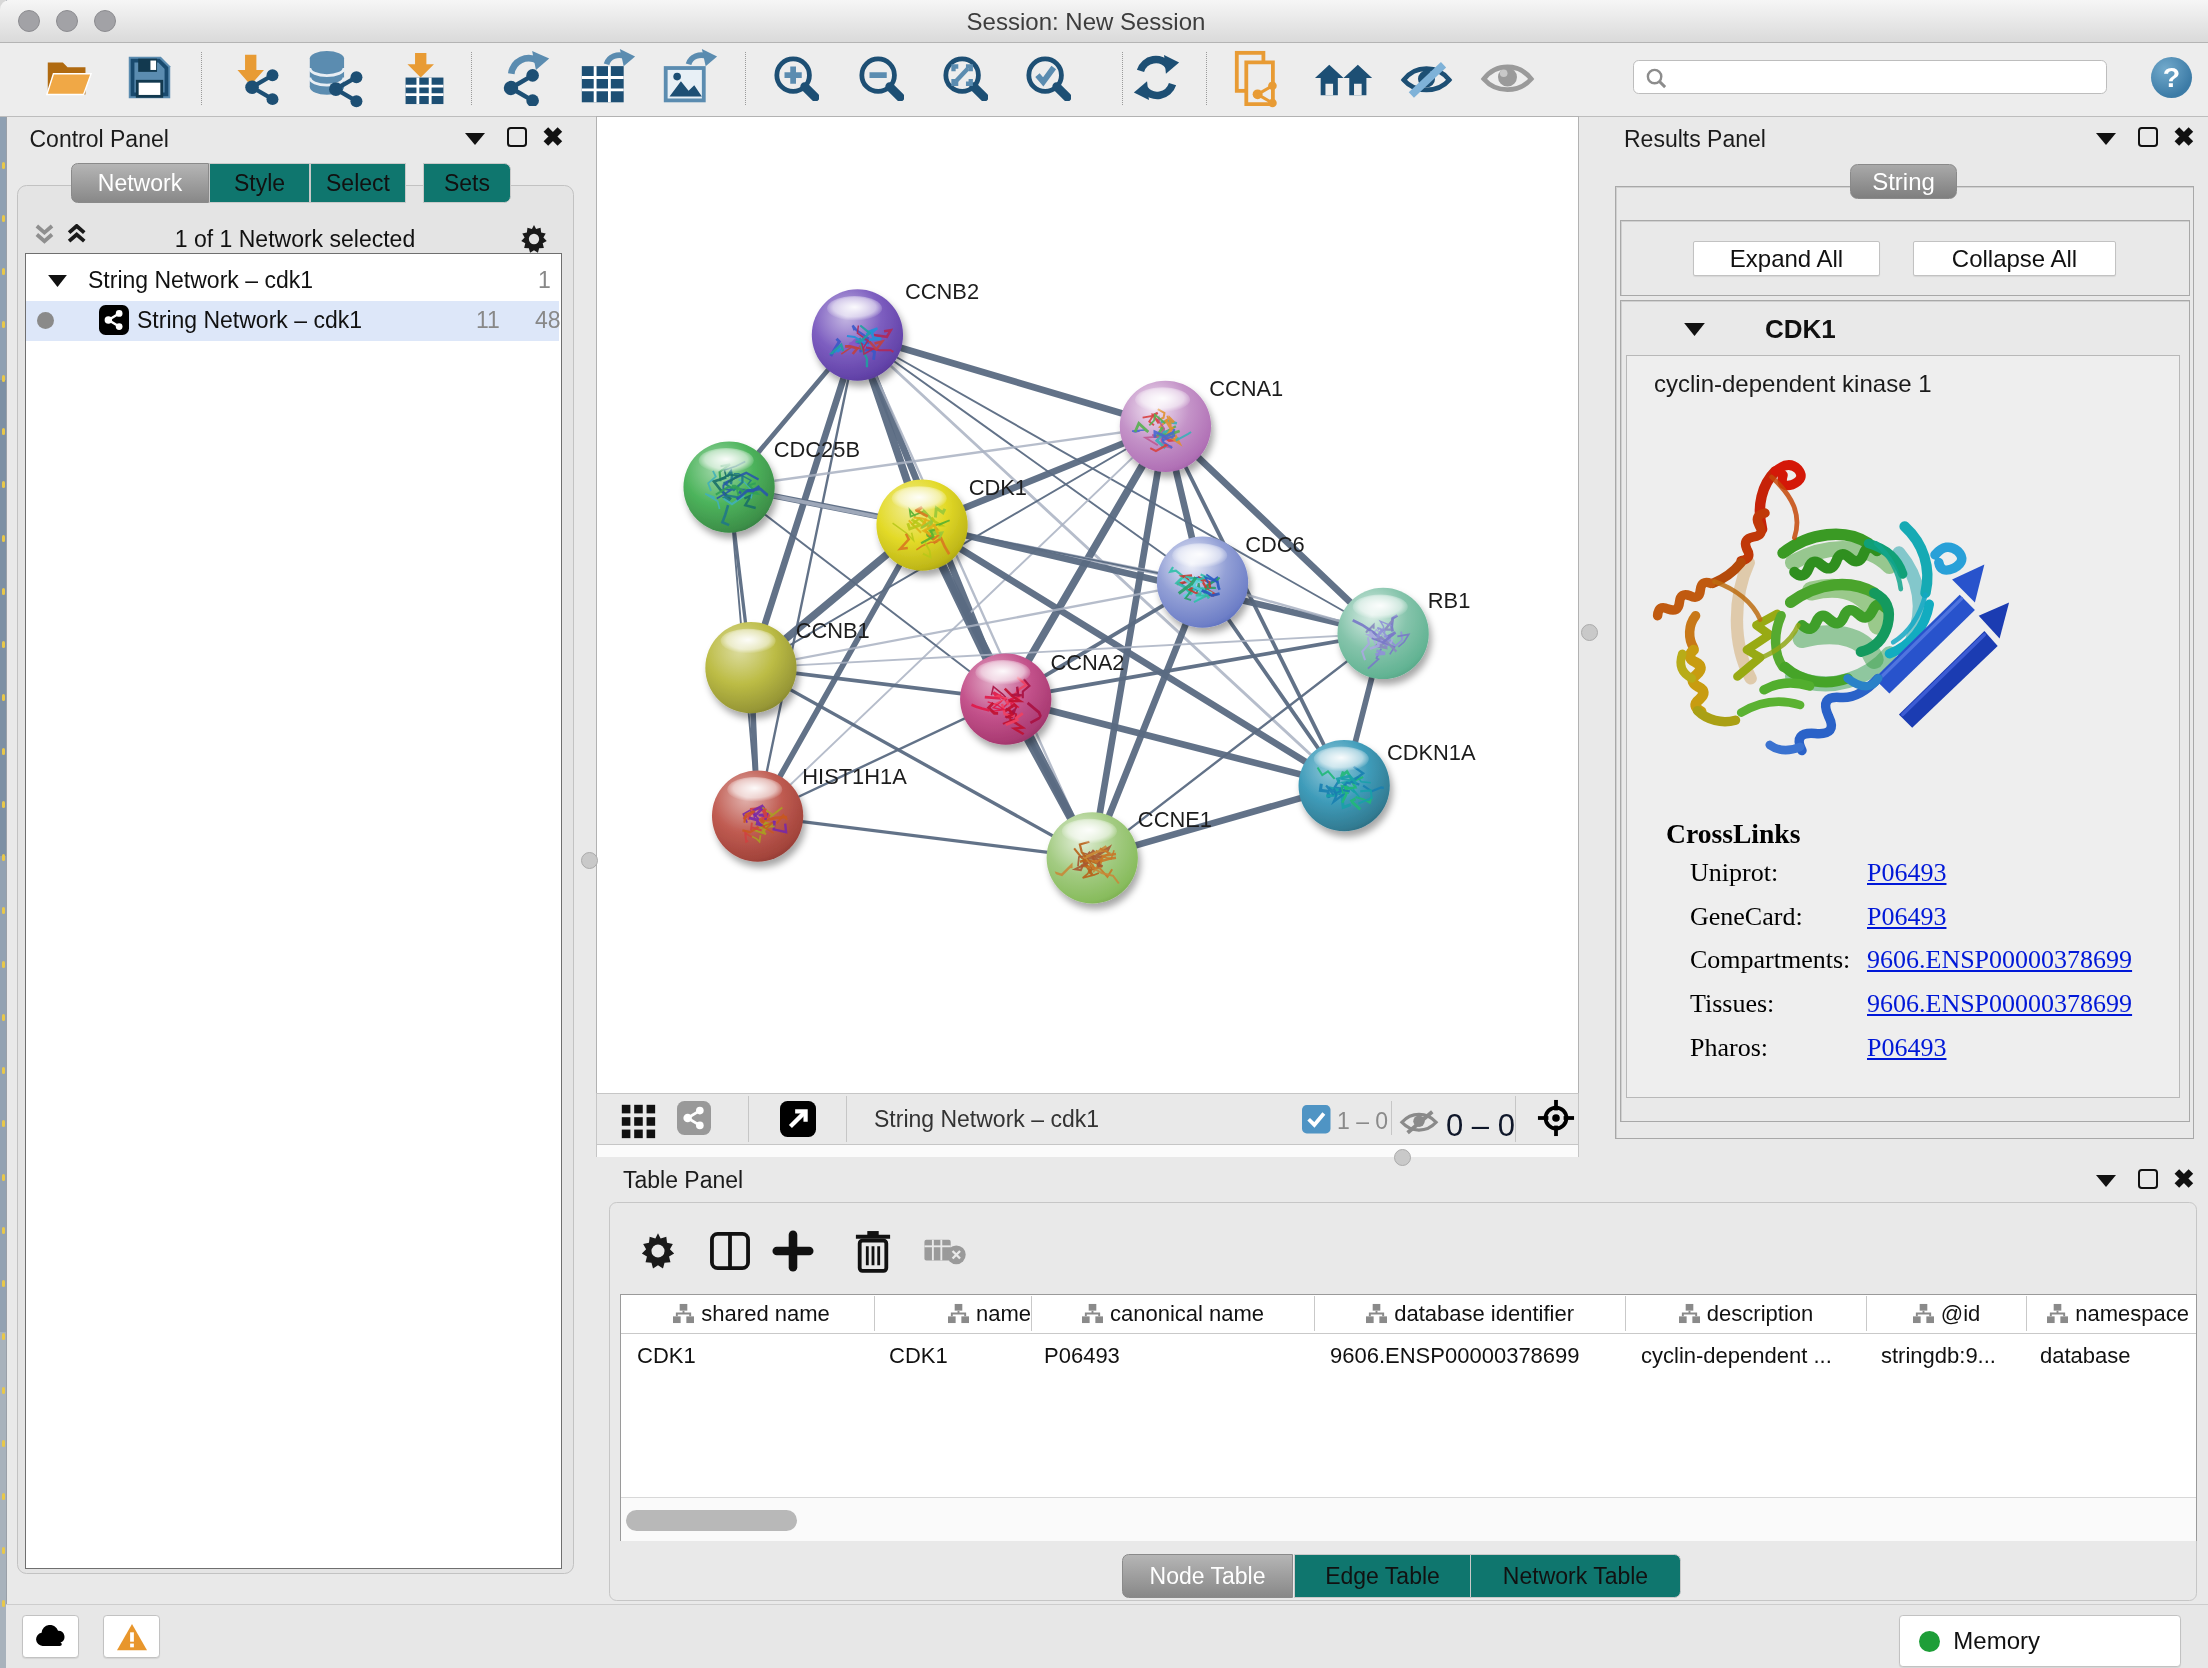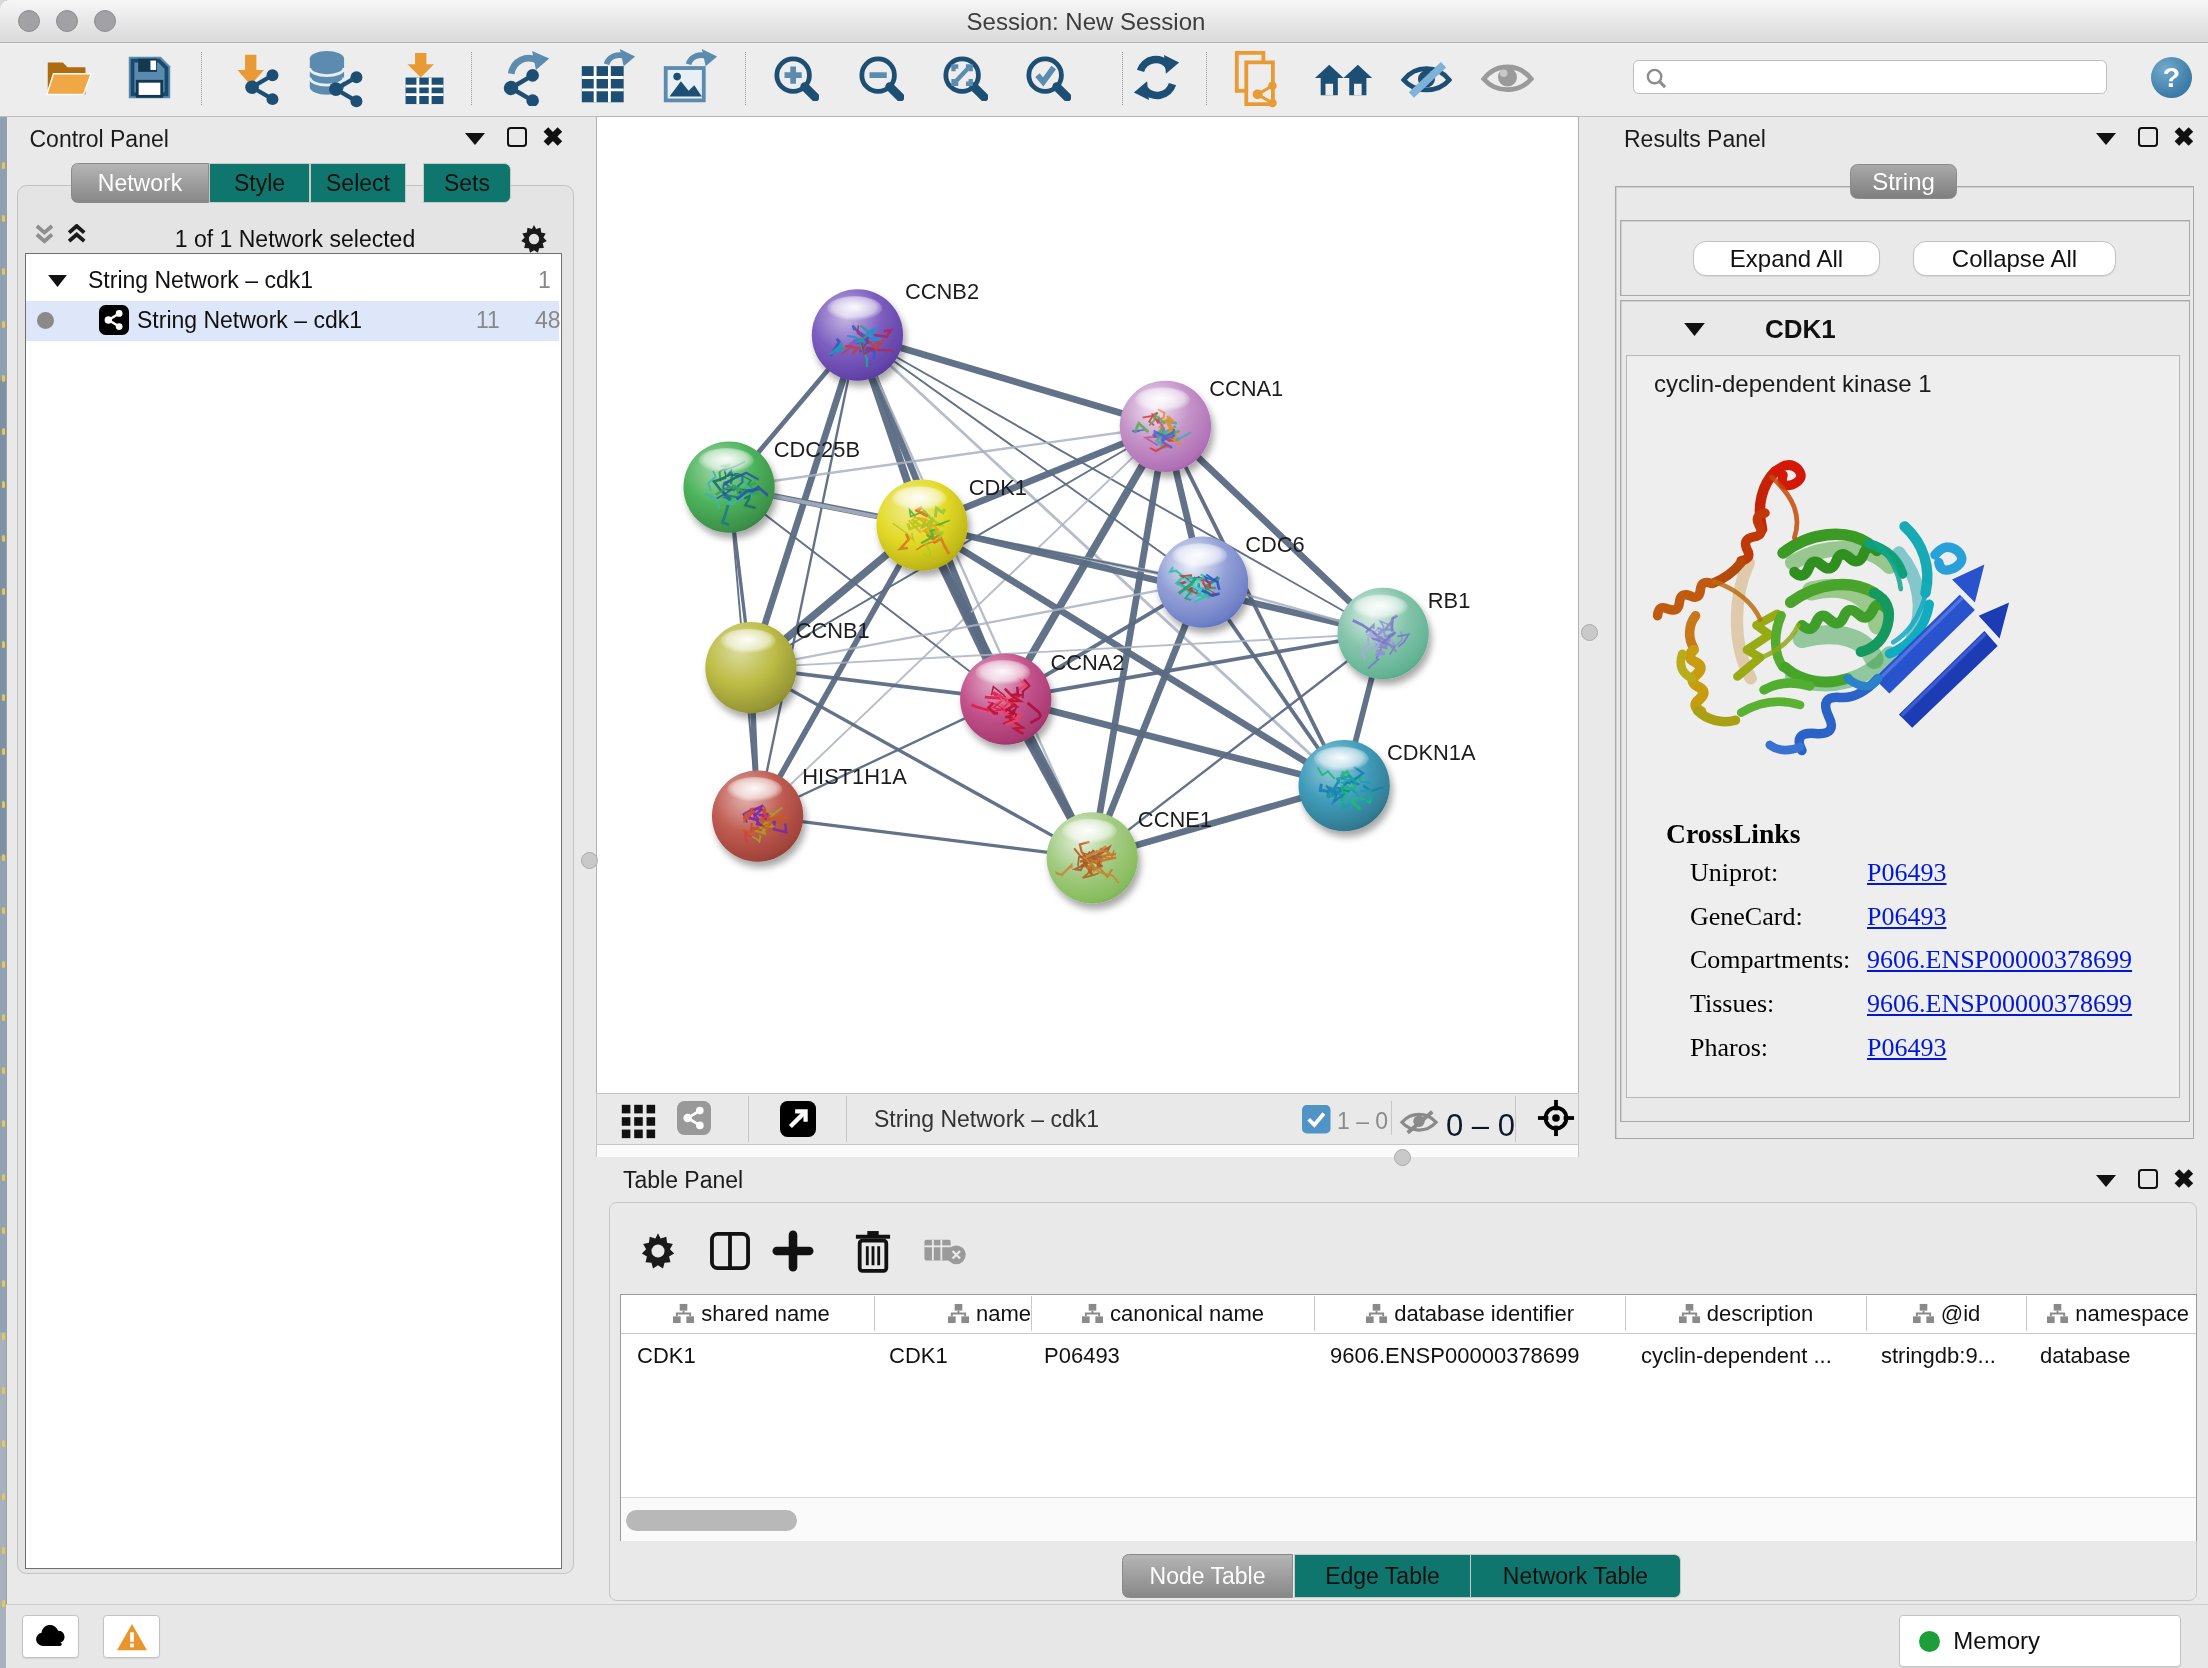--- a/index.html
+++ b/index.html
@@ -20,21 +20,21 @@
  border-left:1.9px dotted #9a9a9a}
 .ptitle{font-size:23px;color:#1b1b1b}
 .paneltop .tri{width:0;height:0;border-left:10.5px solid transparent;border-right:10.5px solid transparent;border-top:12.4px solid #111}
 .sq{width:20px;height:20px;border:2.4px solid #111;border-radius:3.8px;box-sizing:border-box}
 .xx{font-size:26px;font-weight:bold;color:#111;line-height:20px}
 .tab{position:absolute;z-index:3;height:40px;background:#0f766e;border:1px solid #c9c9c9;
  box-sizing:border-box;text-align:center;font-size:23px;color:#111;
  display:flex;align-items:center;justify-content:center}
 .tabsel{background:linear-gradient(#b5b5b5,#888888);color:#fff;border-color:#8a8a8a}
 .list{position:absolute;background:#fff;border:1px solid #6f6f6f}
-.lightbtn{background:#fff;border:1px solid #c2c2c2;border-radius:13px;
+.lightbtn{background:#fff;border:1px solid #c2c2c2;border-radius:2px;
  display:flex;align-items:center;justify-content:center;font-size:24px;color:#111;
  box-shadow:0 1px 1px rgba(0,0,0,0.08)}
 .sunk{border:1px solid #a8a8a8;box-shadow:inset 1px 1px 0 #d0d0d0}
 a.lk{color:#0018d8;text-decoration:underline}
 .serif{font-family:"Liberation Serif",serif}
 .hdricon{display:inline-block;vertical-align:-2.9px}
 </style></head>
 <body>
 <div class="abs" style="left:0;top:0;width:5.7px;height:1668px;background:linear-gradient(#d8d8d8 0 105px,#8fa0b2 105px 380px,#7d90a4 380px 856px,#93a2b2 856px 1332px,#a8b2bc 1332px)"></div>
 <div class="abs" style="left:1.9px;top:162px;width:2.9px;height:6.7px;background:#e8c84a;border-radius:1.9px"></div>

